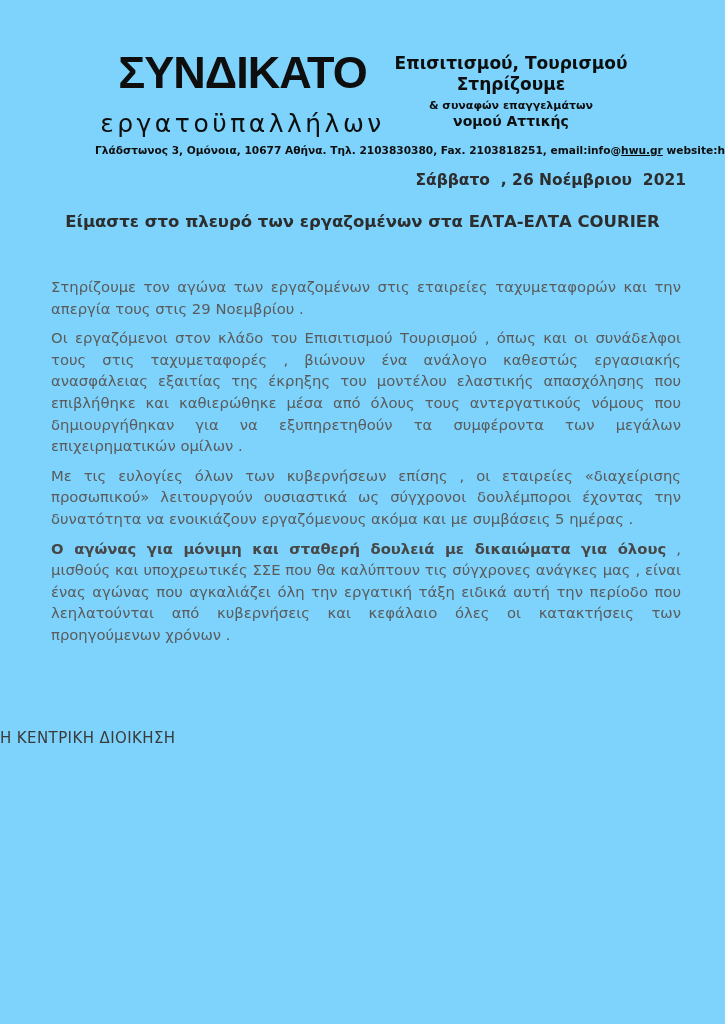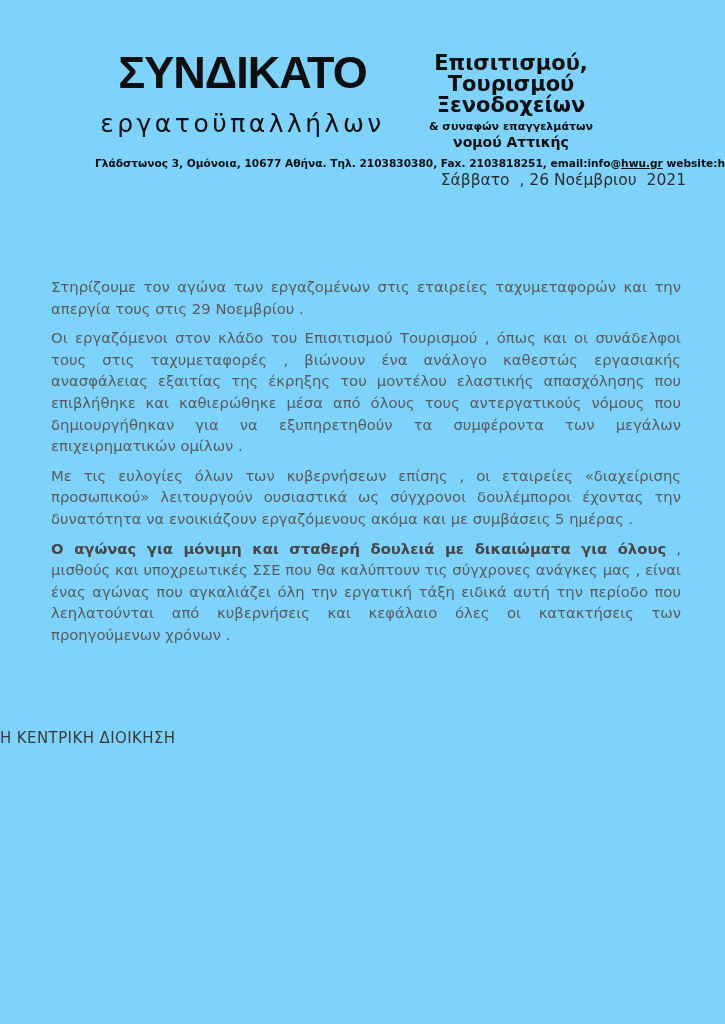--- a/index.html
+++ b/index.html
@@ -50,21 +50,21 @@
     margin-top: 14px;
     white-space: nowrap;
   }
   .lh-right {
     flex: 1 1 auto;
     text-align: center;
     font-weight: bold;
     padding-top: 3px;
   }
   .sector-l1, .sector-l2 {
-    font-size: 21px;
+    font-size: 17px;
     line-height: 21px;
   }
   .sector-l3 {
     font-size: 11px;
     line-height: 15px;
     margin-top: 3px;
   }
   .sector-l4 {
     font-size: 14px;
     line-height: 17px;
@@ -80,21 +80,21 @@
   .email-link {
     text-decoration: underline;
     cursor: pointer;
   }
 
   
   .date-line {
     position: absolute;
     top: 171px;
     right: 39px;
-    font-weight: normal;
+    font-weight: bold;
     font-size: 15.5px;
     color: #2d2d2d;
     white-space: pre;
   }
   .title {
     position: absolute;
     top: 212px;
     left: 0;
     width: 100%;
     margin: 0;
@@ -142,30 +142,31 @@
 <div class="page">
 
   <header class="letterhead">
     <div class="lh-row">
       <div class="lh-left">
         <div class="org-name">ΣΥΝΔΙΚΑΤΟ</div>
         <div class="org-subtitle">εργατοϋπαλλήλων</div>
       </div>
       <div class="lh-right">
         <div class="sector-l1">Επισιτισμού, Τουρισμού</div>
-        <div class="sector-l2">Ξενοδοχείων</div>
+        <div class="sector-l2">Στηρίζουμε</div>
         <div class="sector-l3">&amp; συναφών επαγγελμάτων</div>
         <div class="sector-l4">νομού Αττικής</div>
       </div>
     </div>
     <div class="address"><span>Γλάδστωνος 3, Ομόνοια, 10677 Αθήνα. Τηλ. 2103830380, Fax. 2103818251, email:info@</span><span class="email-link">hwu.gr</span><span>  website:hwu.gr</span></div>
   </header>
 
   <div class="date-line">Σάββατο  , 26 Νοέμβριου  2021</div>
 
+  <h1 class="title">Είμαστε στο πλευρό των εργαζομένων στα ΕΛΤΑ-ΕΛΤΑ COURIER</h1>
 
   <main class="body-text">
     <p>Στηρίζουμε τον αγώνα των εργαζομένων στις εταιρείες ταχυμεταφορών και την απεργία τους στις 29 Νοεμβρίου .</p>
     <p>Οι εργαζόμενοι στον κλάδο του Επισιτισμού Τουρισμού , όπως και οι συνάδελφοι τους στις ταχυμεταφορές , βιώνουν ένα ανάλογο καθεστώς εργασιακής ανασφάλειας εξαιτίας της έκρηξης του μοντέλου ελαστικής απασχόλησης που επιβλήθηκε και καθιερώθηκε μέσα από όλους τους αντεργατικούς νόμους που δημιουργήθηκαν για να εξυπηρετηθούν τα συμφέροντα των μεγάλων επιχειρηματικών ομίλων .</p>
     <p>Με τις ευλογίες όλων των κυβερνήσεων επίσης , οι εταιρείες «διαχείρισης προσωπικού» λειτουργούν ουσιαστικά ως σύγχρονοι δουλέμποροι έχοντας την δυνατότητα να ενοικιάζουν εργαζόμενους ακόμα και με συμβάσεις 5 ημέρας .</p>
     <p><strong>Ο αγώνας για μόνιμη και σταθερή δουλειά με δικαιώματα για όλους</strong><span> , μισθούς και υποχρεωτικές ΣΣΕ που θα καλύπτουν τις σύγχρονες ανάγκες μας , είναι ένας αγώνας που αγκαλιάζει όλη την εργατική τάξη ειδικά αυτή την περίοδο που λεηλατούνται από κυβερνήσεις και κεφάλαιο όλες οι κατακτήσεις των προηγούμενων χρόνων .</span></p>
   </main>
 
   <div class="closing">Η ΚΕΝΤΡΙΚΗ ΔΙΟΙΚΗΣΗ</div>
 

